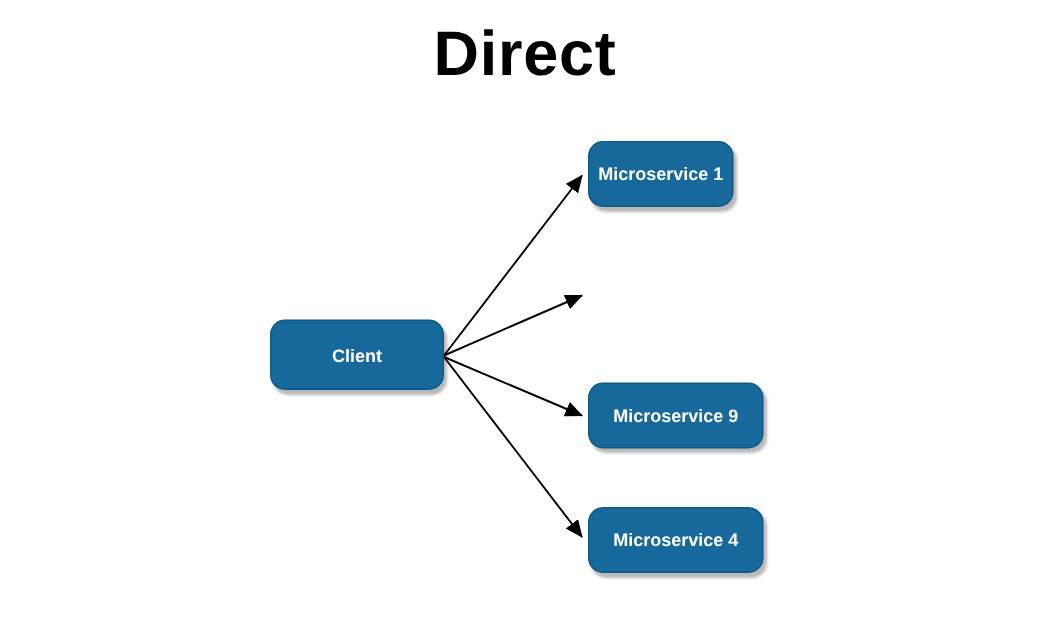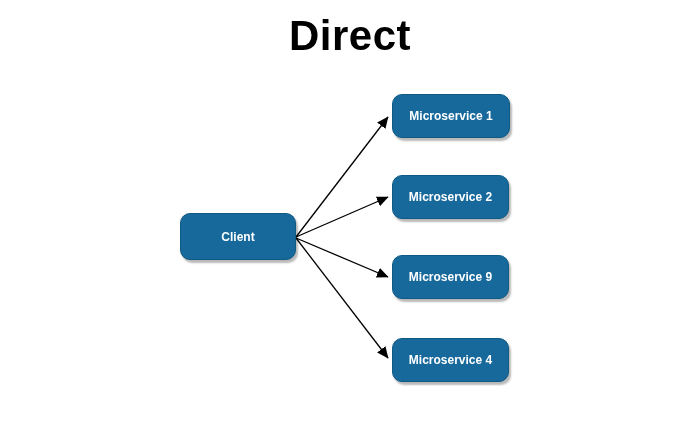--- a/index.html
+++ b/index.html
@@ -34,21 +34,21 @@
     border-radius: 10px;
     box-shadow: 2px 3px 2px rgba(0,0,0,0.28);
     display: flex;
     align-items: center;
     justify-content: center;
     color: #ffffff;
     font-weight: 700;
     font-size: 12px;
   }
   .node-client   { left: 180px; top: 213px; width: 116px; height: 47px; text-align: right; }
-  .node-ms1      { left: 392px; top:  94px; width: 118px; height: 44px; }
+  .node-ms1      { left: 392px; top:  94px; width: 97px; height: 44px; }
   .node-ms2      { left: 392px; top: 175px; width: 117px; height: 44px; }
   .node-ms3      { left: 392px; top: 255px; width: 117px; height: 44px; }
   .node-ms4      { left: 392px; top: 338px; width: 117px; height: 44px; text-align: center; }
 </style>
 </head>
 <body>
 
 <div class="stage">
 
   <div class="diagram-title">Direct</div>
@@ -66,23 +66,20 @@
   </svg>
 
   <div class="node node-client">
     <span>Client</span>
   </div>
 
   <div class="node node-ms1">
     <span>Microservice 1</span>
   </div>
 
-  <div class="node node-ms2">
-    <span>Microservice 2</span>
-  </div>
 
   <div class="node node-ms3">
     <span>Microservice 9</span>
   </div>
 
   <div class="node node-ms4">
     <span>Microservice 4</span>
   </div>
 
 </div>

